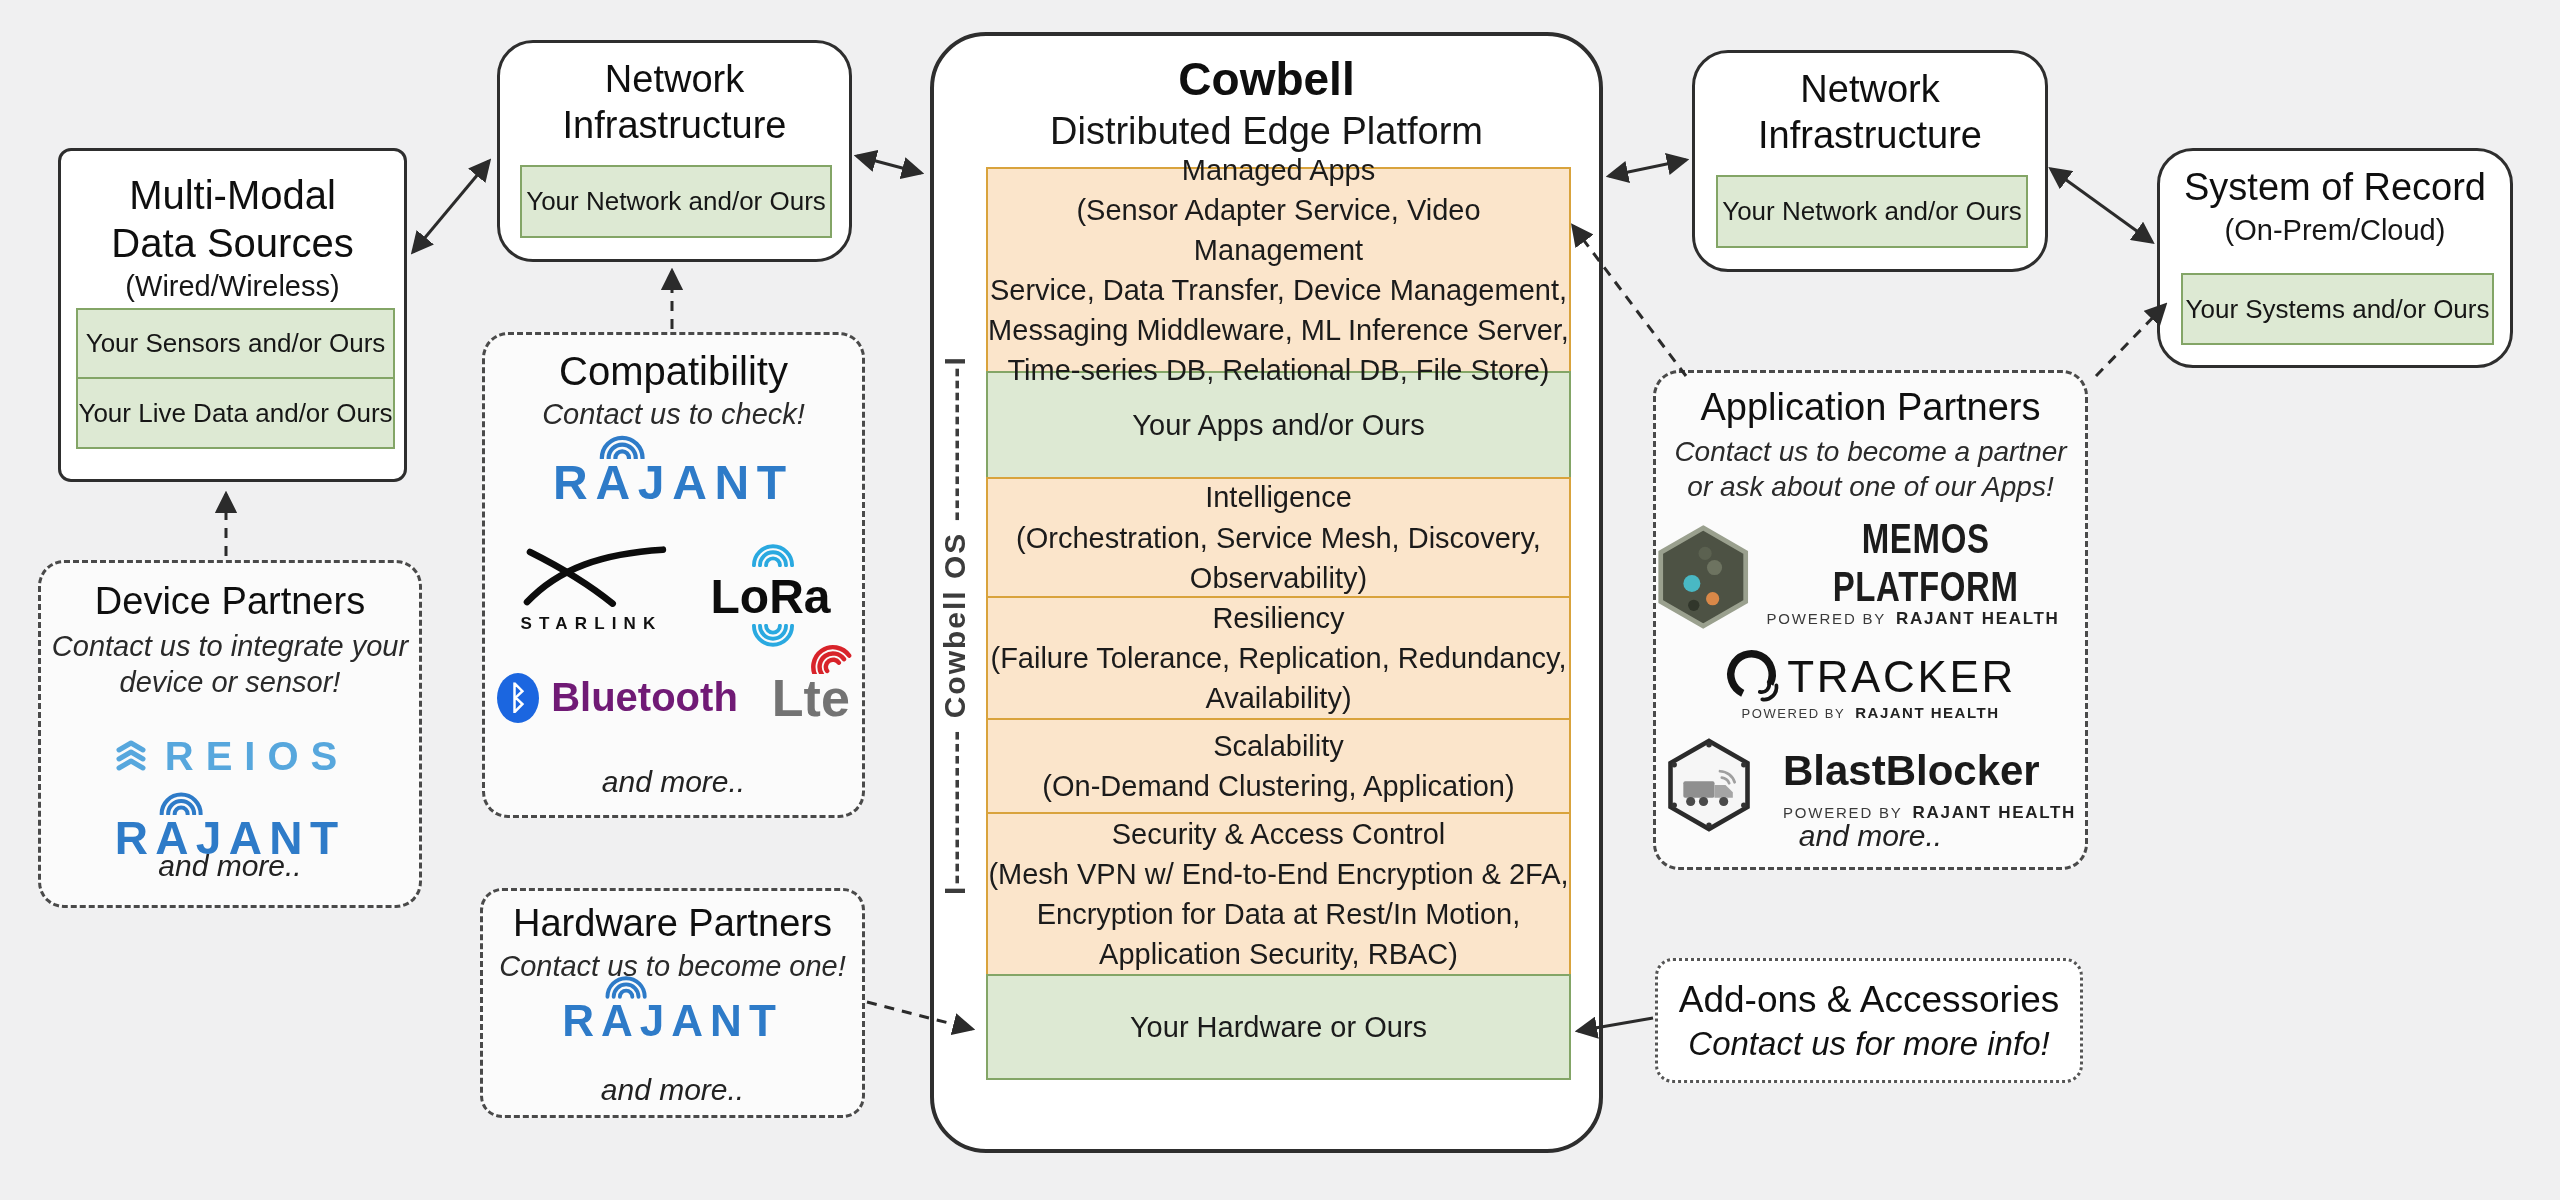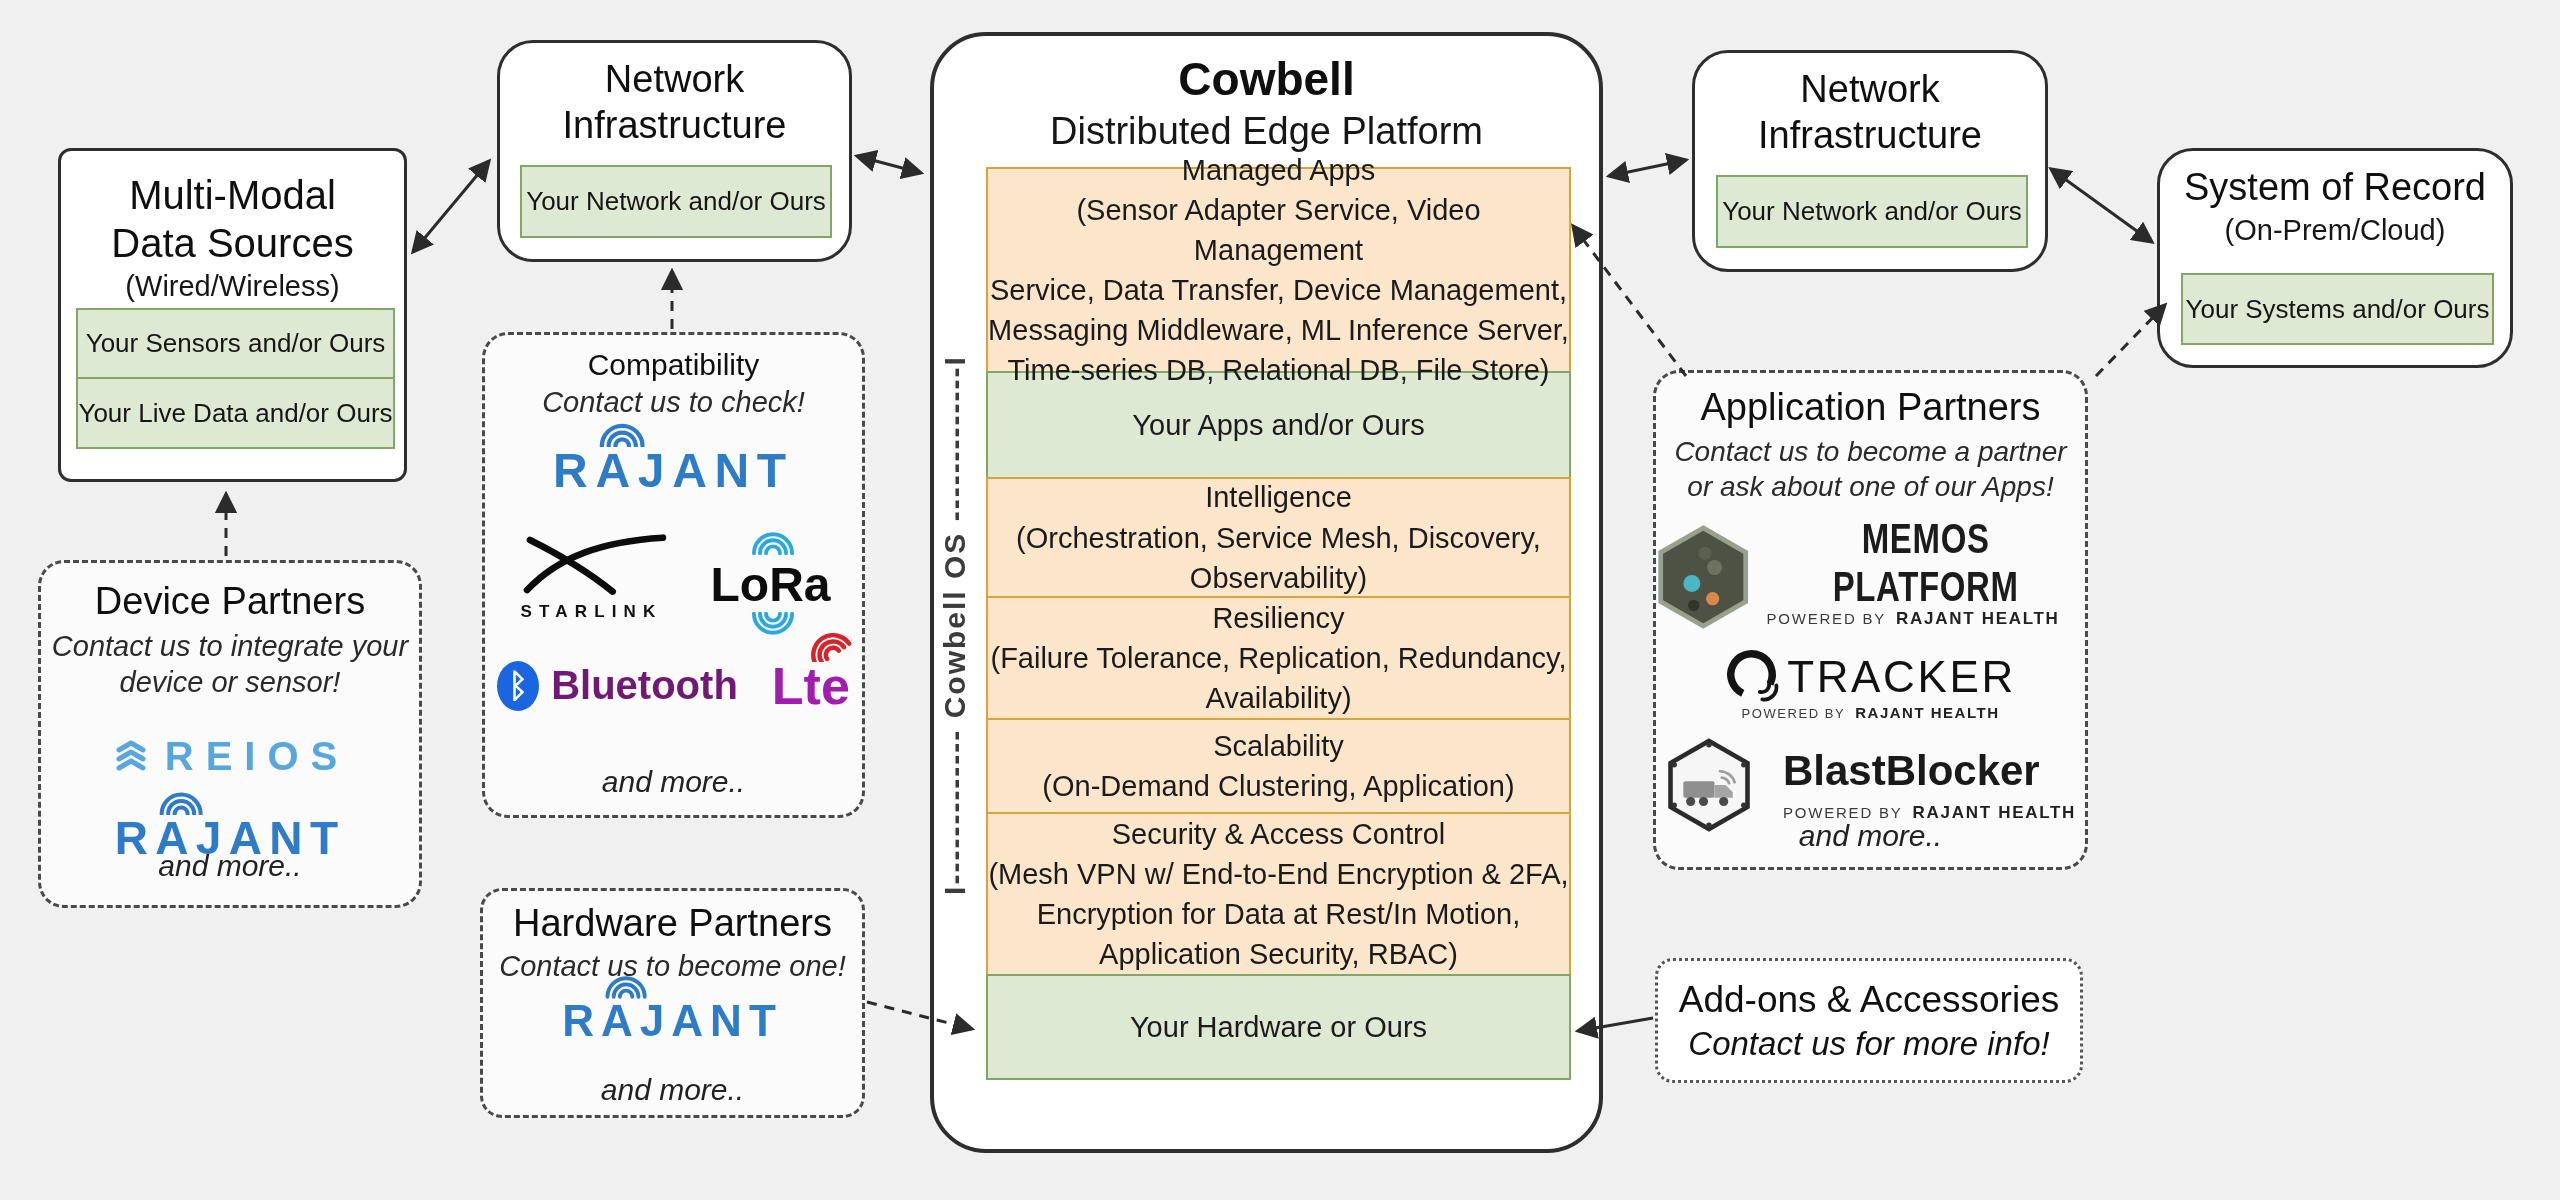--- a/index.html
+++ b/index.html
@@ -82,21 +82,21 @@
     <div class="more" style="bottom:22px;">and more..</div>
   </div>
 
   <div class="panel" style="left:497px;top:40px;width:355px;height:222px;border-radius:36px;">
     <div class="title preline" style="padding-top:14px;">Network
 Infrastructure</div>
     <div class="pill pillabs" style="left:20px;top:122px;width:312px;height:73px;">Your Network and/or Ours</div>
   </div>
 
   <div class="panel dashedb" style="left:482px;top:332px;width:383px;height:486px;border-radius:26px;">
-    <div class="title" style="padding-top:12px;font-size:30px;">Compatibility</div>
+    <div class="title" style="padding-top:12px;font-size:40px;">Compatibility</div>
     <div class="subtitle italic">Contact us to check!</div>
     <div class="rajant" style="font-size:48px;margin-top:26px;">
       <svg class="arcs" viewBox="0 0 56 34">
         <g fill="none" stroke="#2e7bc8" stroke-width="5" stroke-linecap="round">
           <path d="M20,32 A8,8 0 0 1 36,32"></path>
             <path d="M12,32 A16,16 0 0 1 44,32"></path>
             <path d="M4,32 A24,24 0 0 1 52,32"></path>
         </g>
       </svg>
       <span>RAJANT</span>
@@ -127,21 +127,21 @@
           </g>
         </svg>
         <span>LoRa</span>
       </div>
     </div>
     <div class="logo-row" style="margin-top:34px;gap:34px;">
       <div class="logo-row" style="gap:12px;">
         <span class="bt-icon">ᛒ</span>
         <span style="font-size:40px;font-weight:700;color:#701a75;">Bluetooth</span>
       </div>
-      <div style="position:relative;font-size:52px;font-weight:800;color:#a21caf;">
+      <div style="position:relative;font-size:52px;font-weight:800;color:#737373;">
         <svg style="position:absolute;top:-28px;right:-6px;width:46px;height:34px;" viewBox="0 0 50 38">
           <g fill="none" stroke="#d8232a" stroke-width="5" stroke-linecap="round" transform="rotate(-35 25 30)">
             <path d="M17,30 A8,8 0 0 1 33,30"></path>
               <path d="M10,30 A15,15 0 0 1 40,30"></path>
               <path d="M3,30 A22,22 0 0 1 47,30"></path>
           </g>
         </svg>
         <span>Lte</span>
       </div>
     </div>

